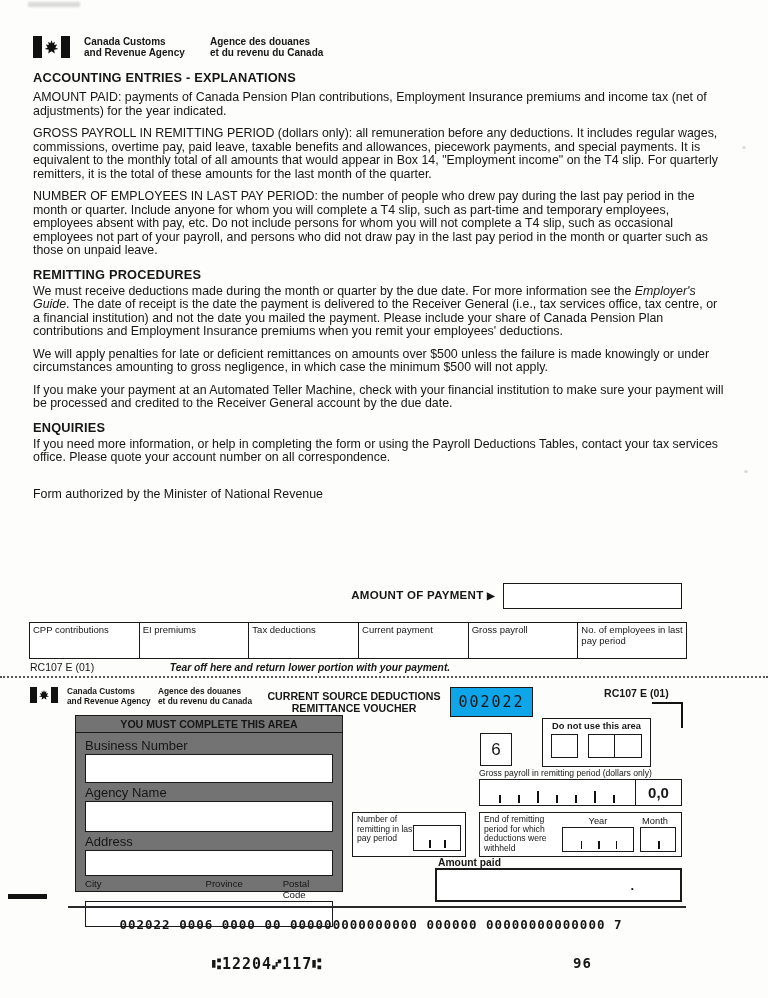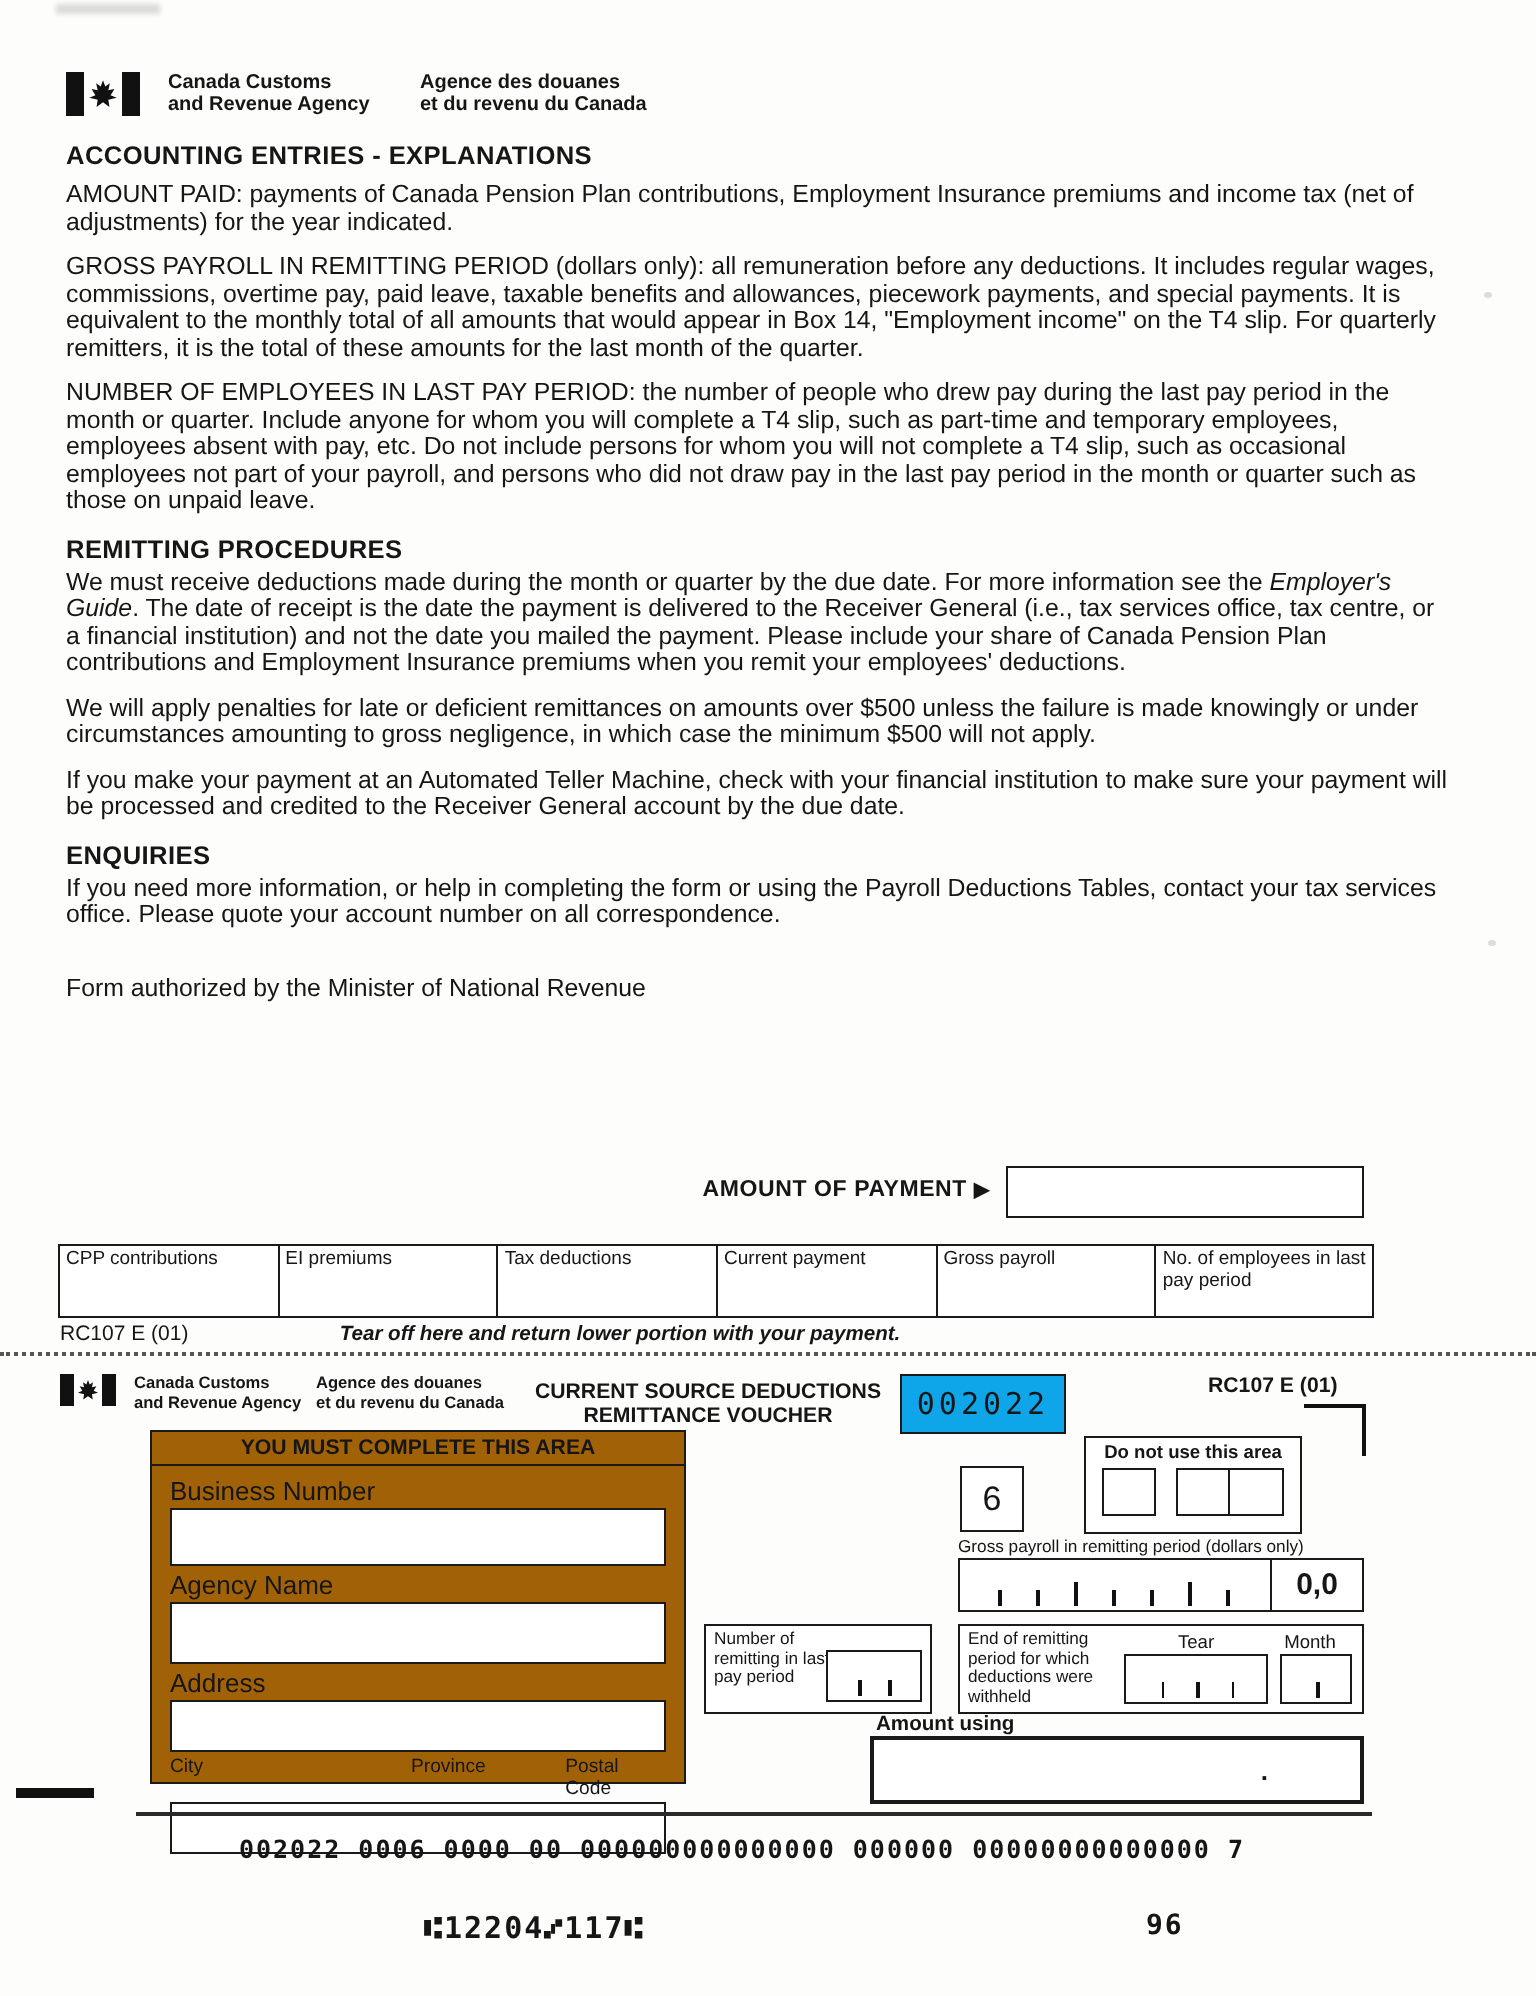--- a/index.html
+++ b/index.html
@@ -48,21 +48,21 @@
   .v-agency { position:absolute; font-size:8.3px; font-weight:bold; line-height:9.5px; }
   .v-title { position:absolute; left:258px; top:690px; width:192px; text-align:center;
     font-size:10.6px; font-weight:bold; line-height:12px; }
   .codebox { position:absolute; left:450px; top:687px; width:83px; height:30px;
     border:1.8px solid #1a1a1a; background:#0ea5e9; display:flex; align-items:center; justify-content:center;
     font-family:"DejaVu Sans Mono", monospace; font-size:15px; letter-spacing:2px; }
   .v-code { position:absolute; left:604px; top:687px; font-size:10.6px; font-weight:bold; }
   .bracket { position:absolute; left:652px; top:702px; width:31px; height:26px;
     border-top:2.5px solid #111; border-right:2.5px solid #111; }
   .complete { position:absolute; left:75px; top:715px; width:268px; height:177px;
-    border:1.8px solid #1a1a1a; background:#a16207; }
+    border:1.8px solid #1a1a1a; background:#737373; }
   .complete .ctitle { height:17px; border-bottom:1.8px solid #1a1a1a; text-align:center;
     font-size:10.6px; font-weight:bold; padding-top:2px; }
   .complete .cbody { padding:3px 9px 0 9px; }
   .flabel { font-size:13px; margin:2px 0 1px 0; }
   .fbox { border:1.4px solid #1a1a1a; width:100%; background:#fff; }
   .cityrow { display:flex; font-size:9.6px; margin:2px 0 1px 0; }
   .cityrow .c1 { width:125px; } .cityrow .c2 { width:80px; }
   .box6 { position:absolute; left:480px; top:733px; width:32px; height:33px;
     border:1.8px solid #1a1a1a; background:#fff; display:flex; align-items:center; justify-content:center;
     font-size:17px; }
@@ -228,33 +228,33 @@
   <div class="empbox">
     <div class="elabel">Number of remitting in last pay period</div>
     <div class="seg" style="left:60px; top:12px; width:48px; height:26px;">
       <span class="tick" style="left:33%; height:8px;"></span>
       <span class="tick" style="left:66%; height:8px;"></span>
     </div>
   </div>
 
   <div class="endbox">
     <div class="elabel">End of remitting period for which deductions were withheld</div>
-    <div class="collab" style="left:82px; width:72px;">Tear</div>
+    <div class="collab" style="left:82px; width:72px;">Year</div>
     <div class="collab" style="left:150px; width:50px;">Month</div>
     <div class="seg" style="left:82px; top:14px; width:72px; height:25px;">
       <span class="tick" style="left:25%; height:8px;"></span>
       <span class="tick" style="left:50%; height:8px;"></span>
       <span class="tick" style="left:75%; height:8px;"></span>
     </div>
     <div class="seg" style="left:160px; top:14px; width:36px; height:25px;">
       <span class="tick" style="left:50%; height:8px;"></span>
     </div>
   </div>
 
-  <div class="ap-label">Amount using</div>
+  <div class="ap-label">Amount paid</div>
   <div class="ap-box">
     <span class="dot">.</span>
   </div>
 
   <div class="regmark"></div>
   <div class="bottomline"></div>
 
   <div class="ocrline">002022 0006 0000 00 000000000000000 000000 00000000000000 7</div>
   <div class="micr" style="left:212px;">⑆12204⑇117⑆</div>
   <div class="micr" style="left:573px; font-size:14px;">96</div>

